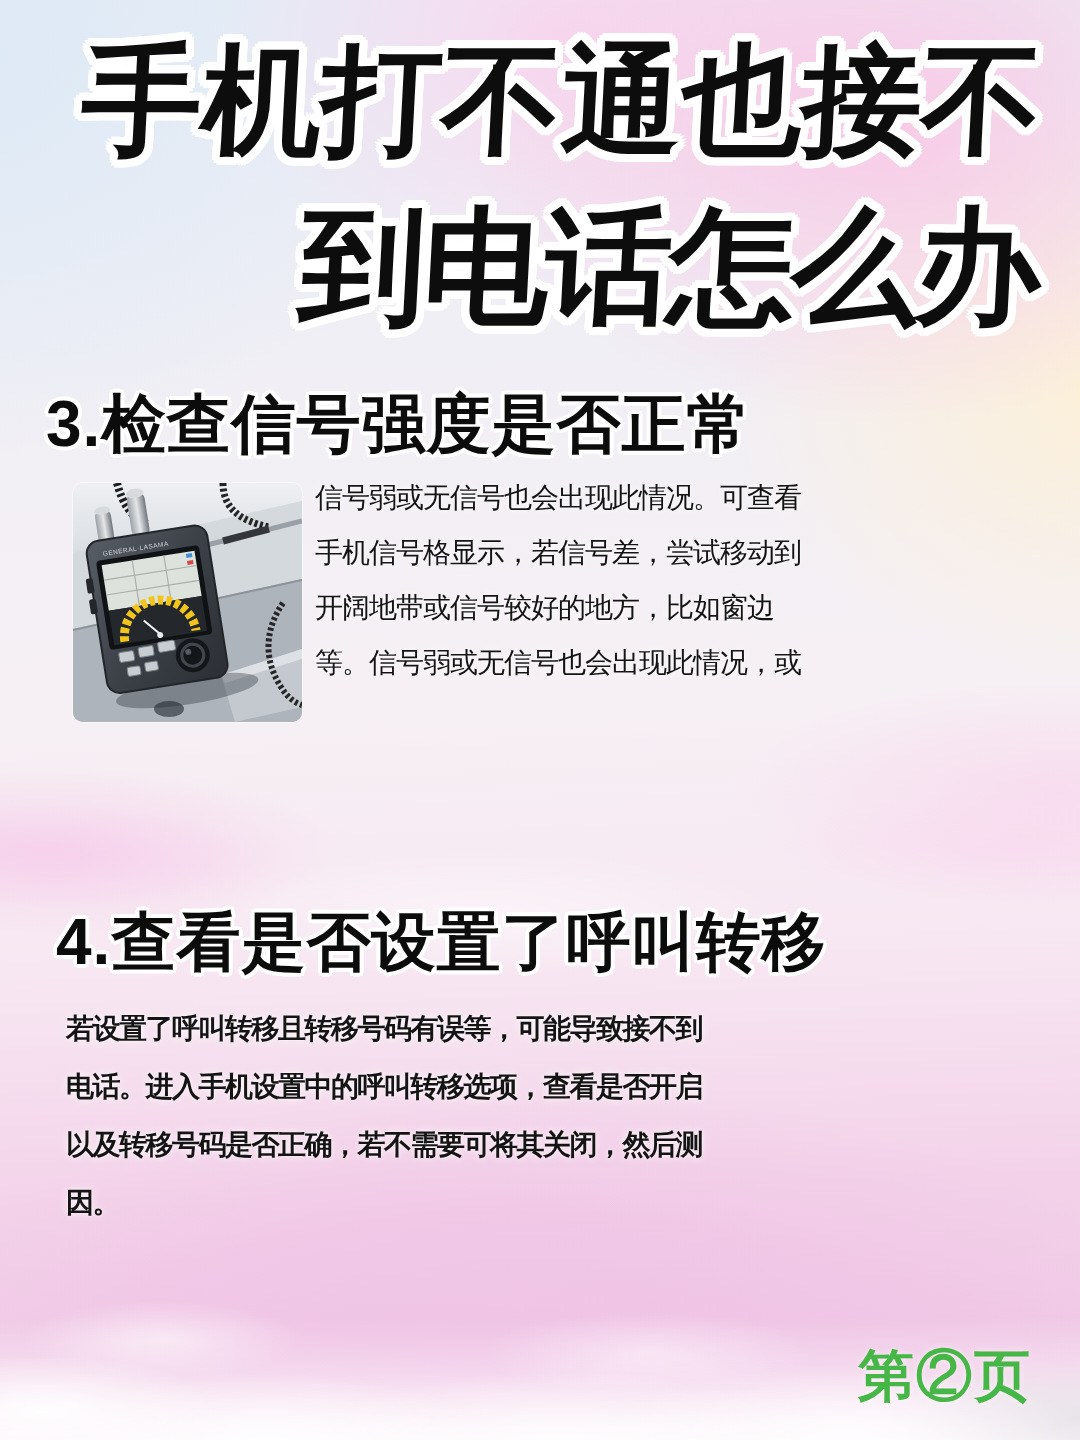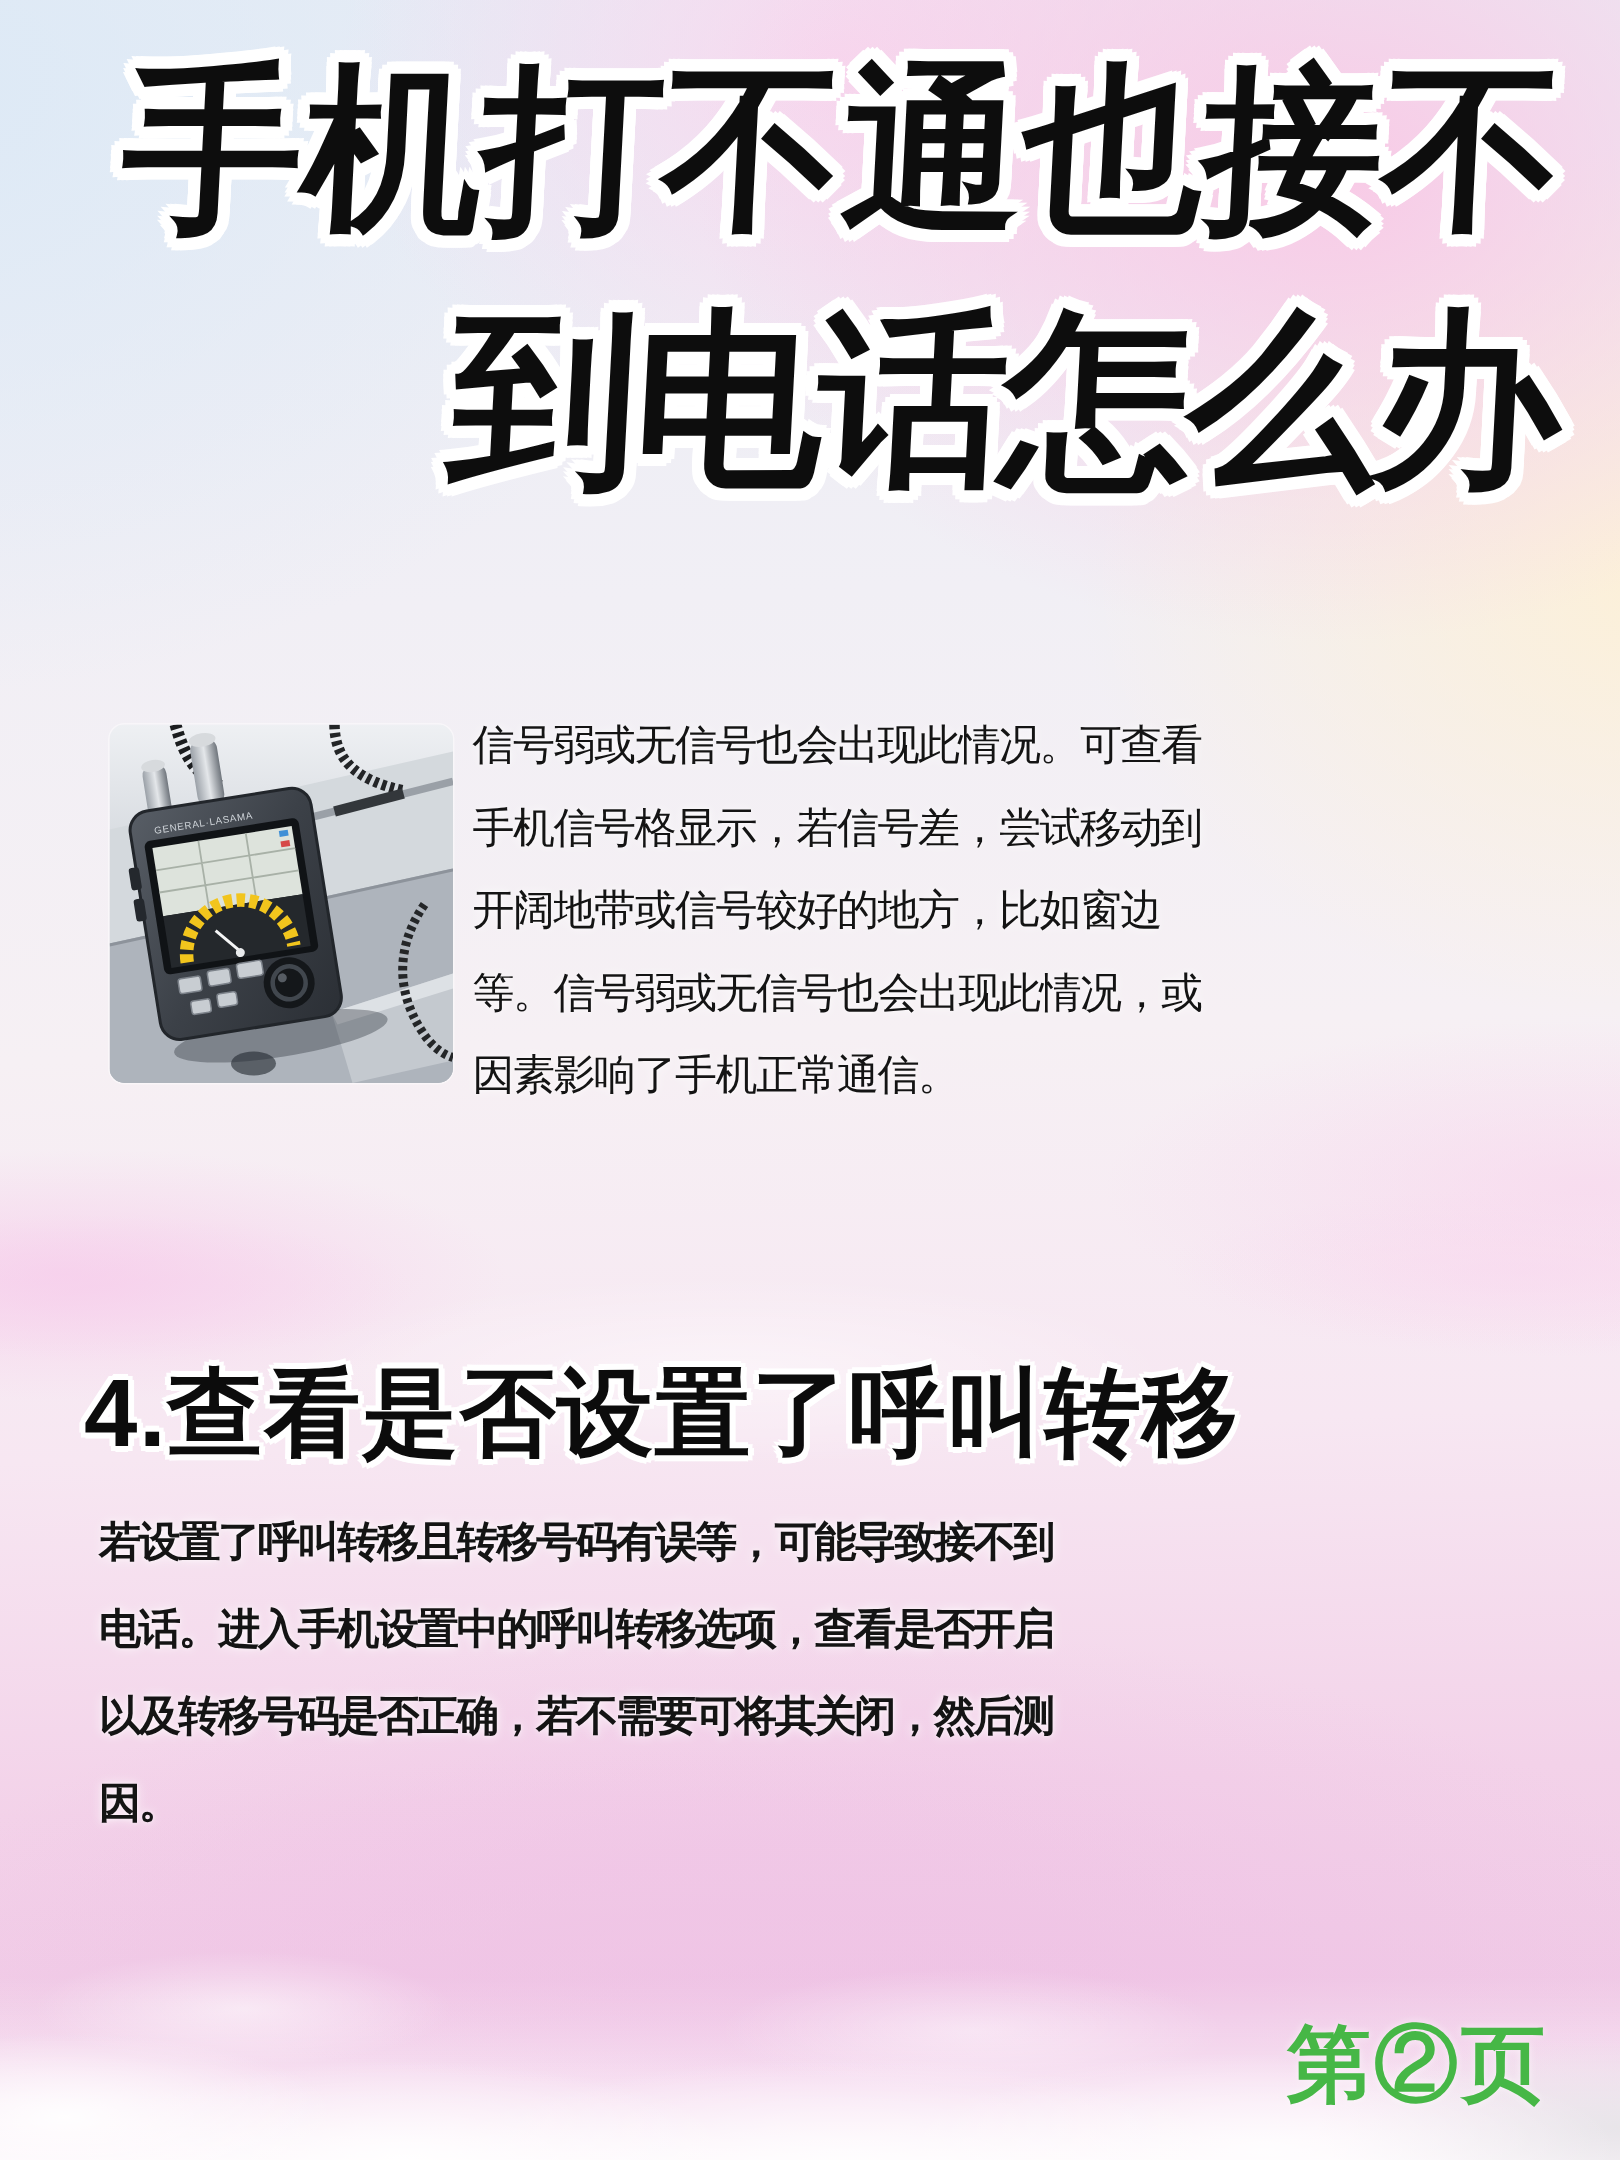--- a/index.html
+++ b/index.html
@@ -92,20 +92,21 @@
 <body>
 
 <div class="poster">
 
   <div class="clouds-mid"></div>
   <div class="clouds-bottom"></div>
 
   <h1 class="title title-1" style="color: rgb(13, 13, 13);">手机打不通也接不</h1>
   <h1 class="title title-2" style="color: rgb(13, 13, 13);">到电话怎么办</h1>
 
+  <h2 class="heading heading-3">3.检查信号强度是否正常</h2>
 
   <div class="photo">
     <svg viewBox="0 0 229 239" xmlns="http://www.w3.org/2000/svg">
       <defs>
         <linearGradient id="bgGrad" x1="0" y1="0" x2="0" y2="1">
           <stop offset="0" stop-color="#eef0f3"></stop>
           <stop offset="0.5" stop-color="#ccd1d7"></stop>
           <stop offset="1" stop-color="#b3b9c1"></stop>
         </linearGradient>
         <linearGradient id="bodyGrad" x1="0" y1="0" x2="1" y2="1">
@@ -163,21 +164,20 @@
         <circle cx="109" cy="170" r="3" fill="#565c63"></circle>
       </g>
     </svg>
   </div>
 
   <div class="para para-3" style="color: rgb(20, 20, 20);">
     <div class="pline">信号弱或无信号也会出现此情况。可查看</div>
     <div class="pline">手机信号格显示，若信号差，尝试移动到</div>
     <div class="pline">开阔地带或信号较好的地方，比如窗边</div>
     <div class="pline">等。信号弱或无信号也会出现此情况，或</div>
-    <div class="pline">因素影响了手机正常通信。</div>
   </div>
 
   <h2 class="heading heading-4">4.查看是否设置了呼叫转移</h2>
 
   <div class="para para-4" style="color: rgb(20, 20, 20);">
     <div class="pline">若设置了呼叫转移且转移号码有误等，可能导致接不到</div>
     <div class="pline">电话。进入手机设置中的呼叫转移选项，查看是否开启</div>
     <div class="pline">以及转移号码是否正确，若不需要可将其关闭，然后测</div>
     <div class="pline">因。</div>
   </div>

